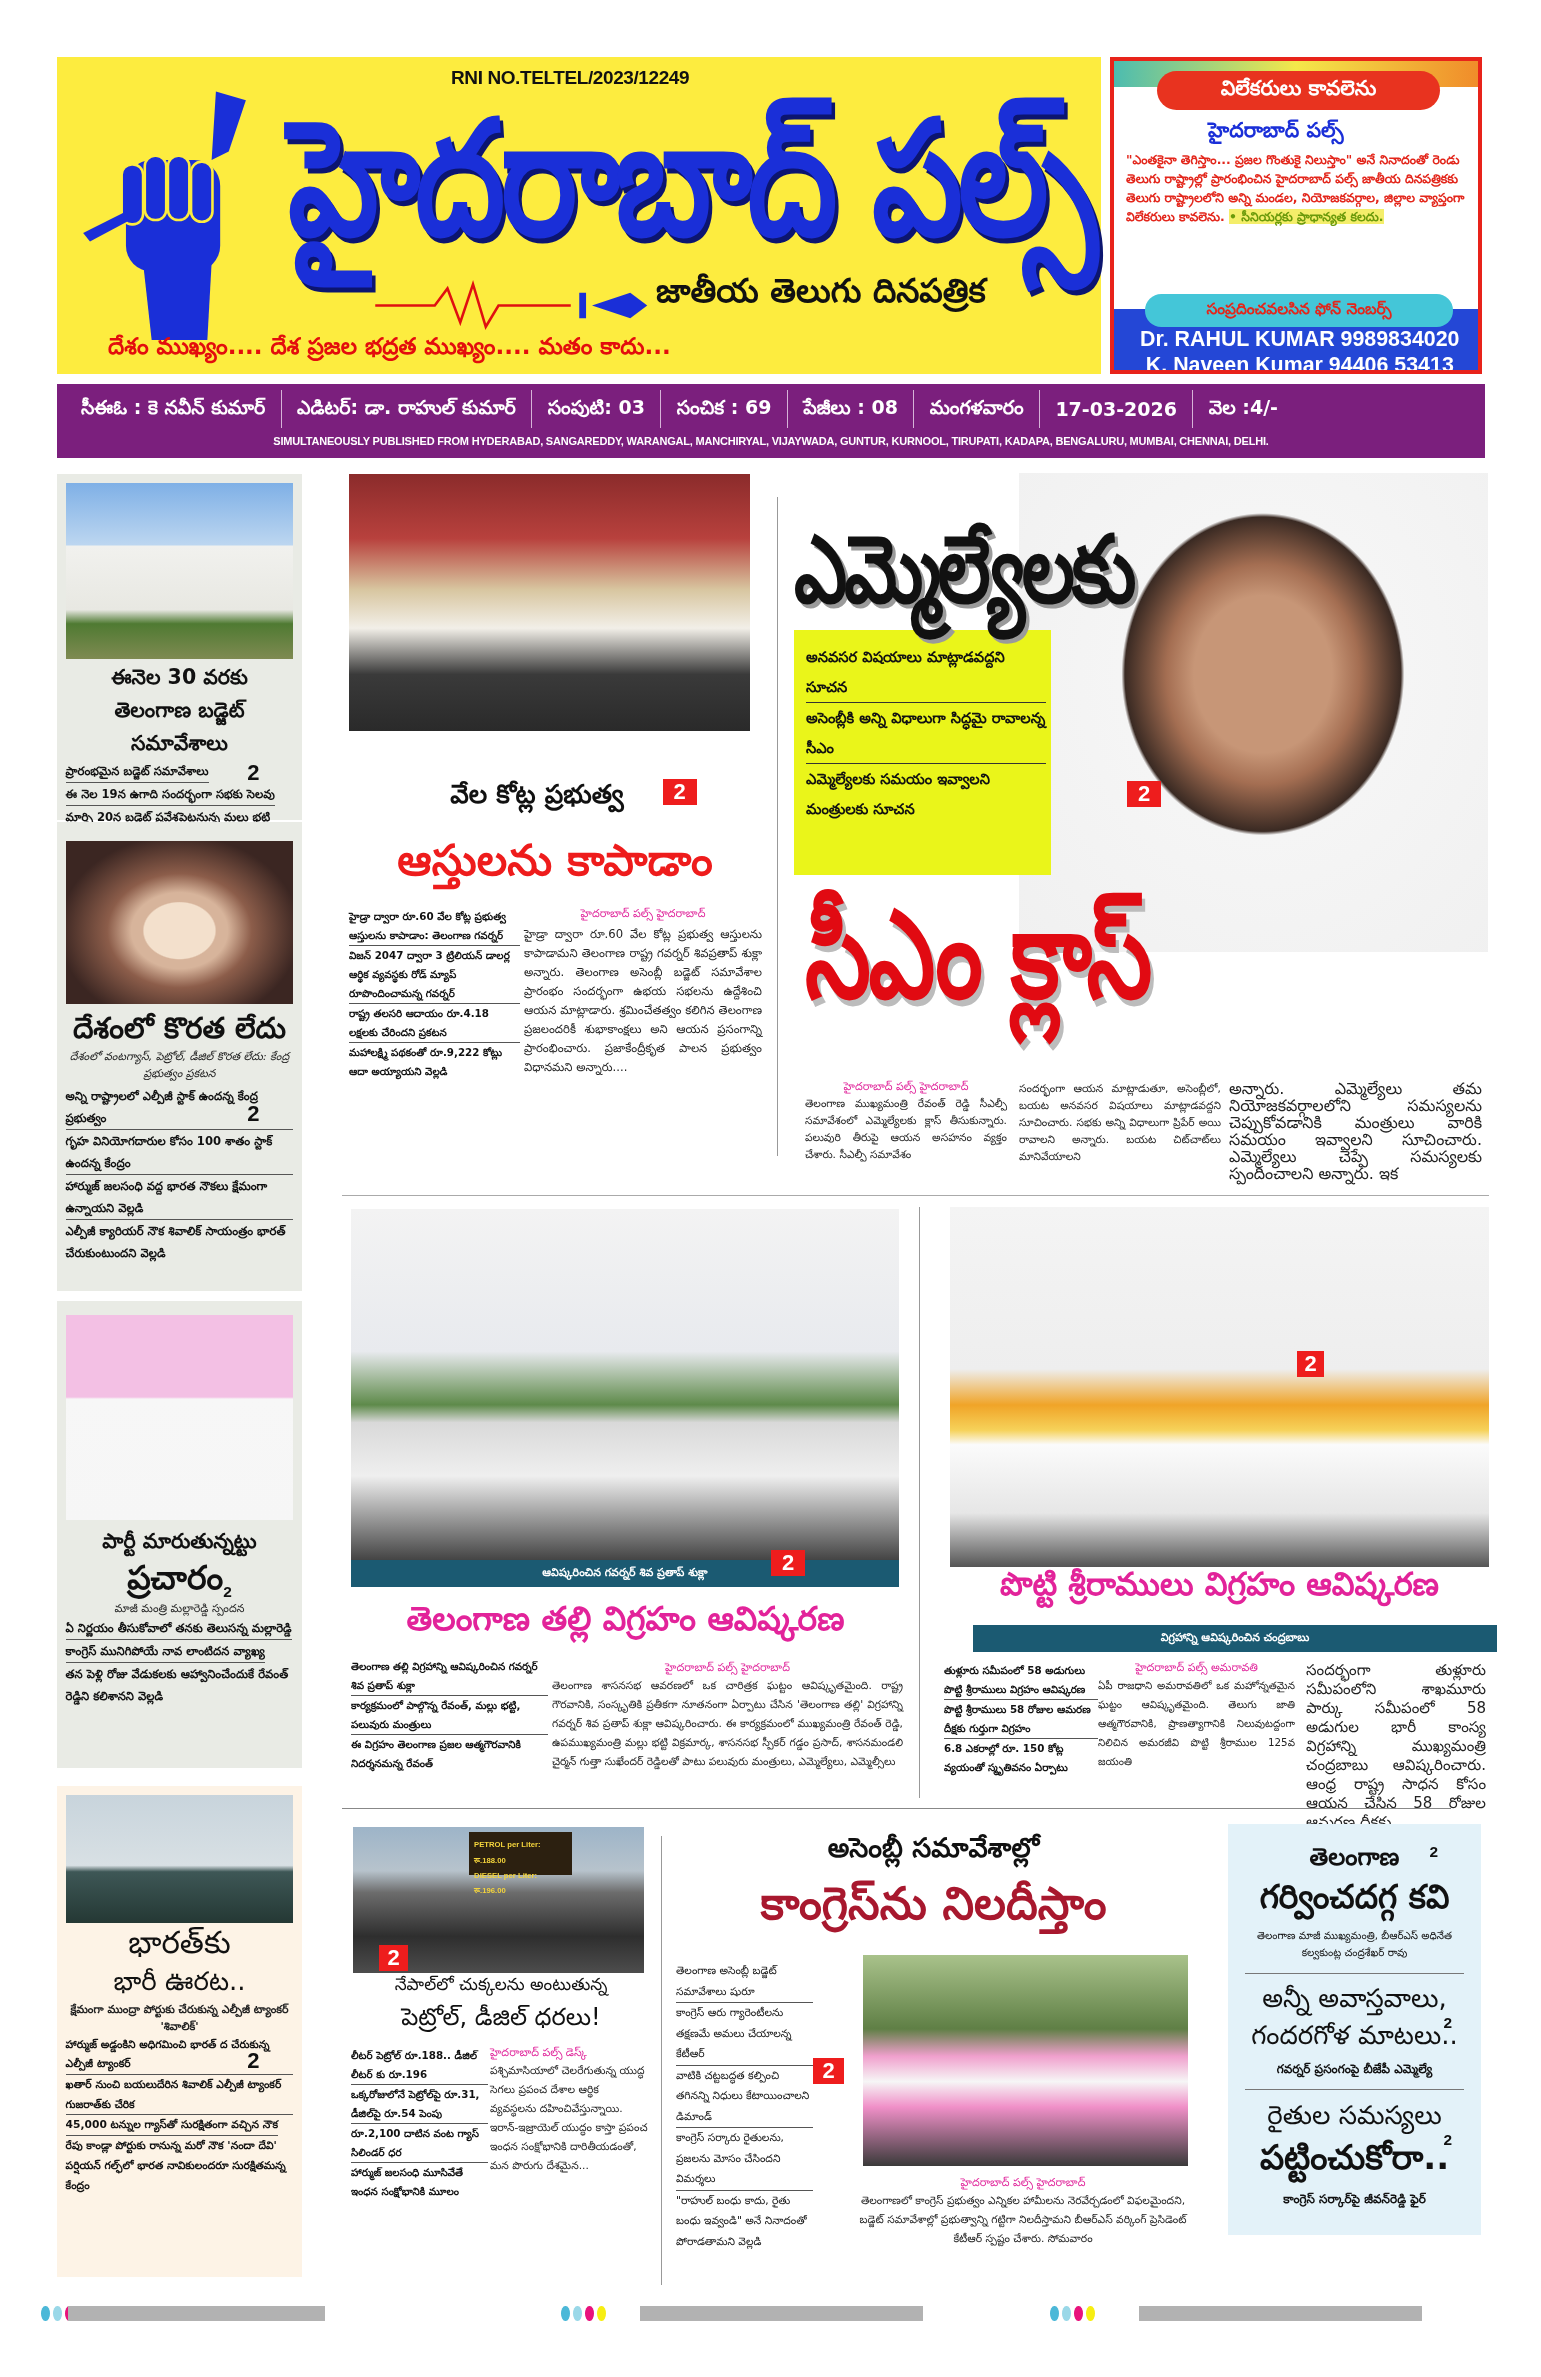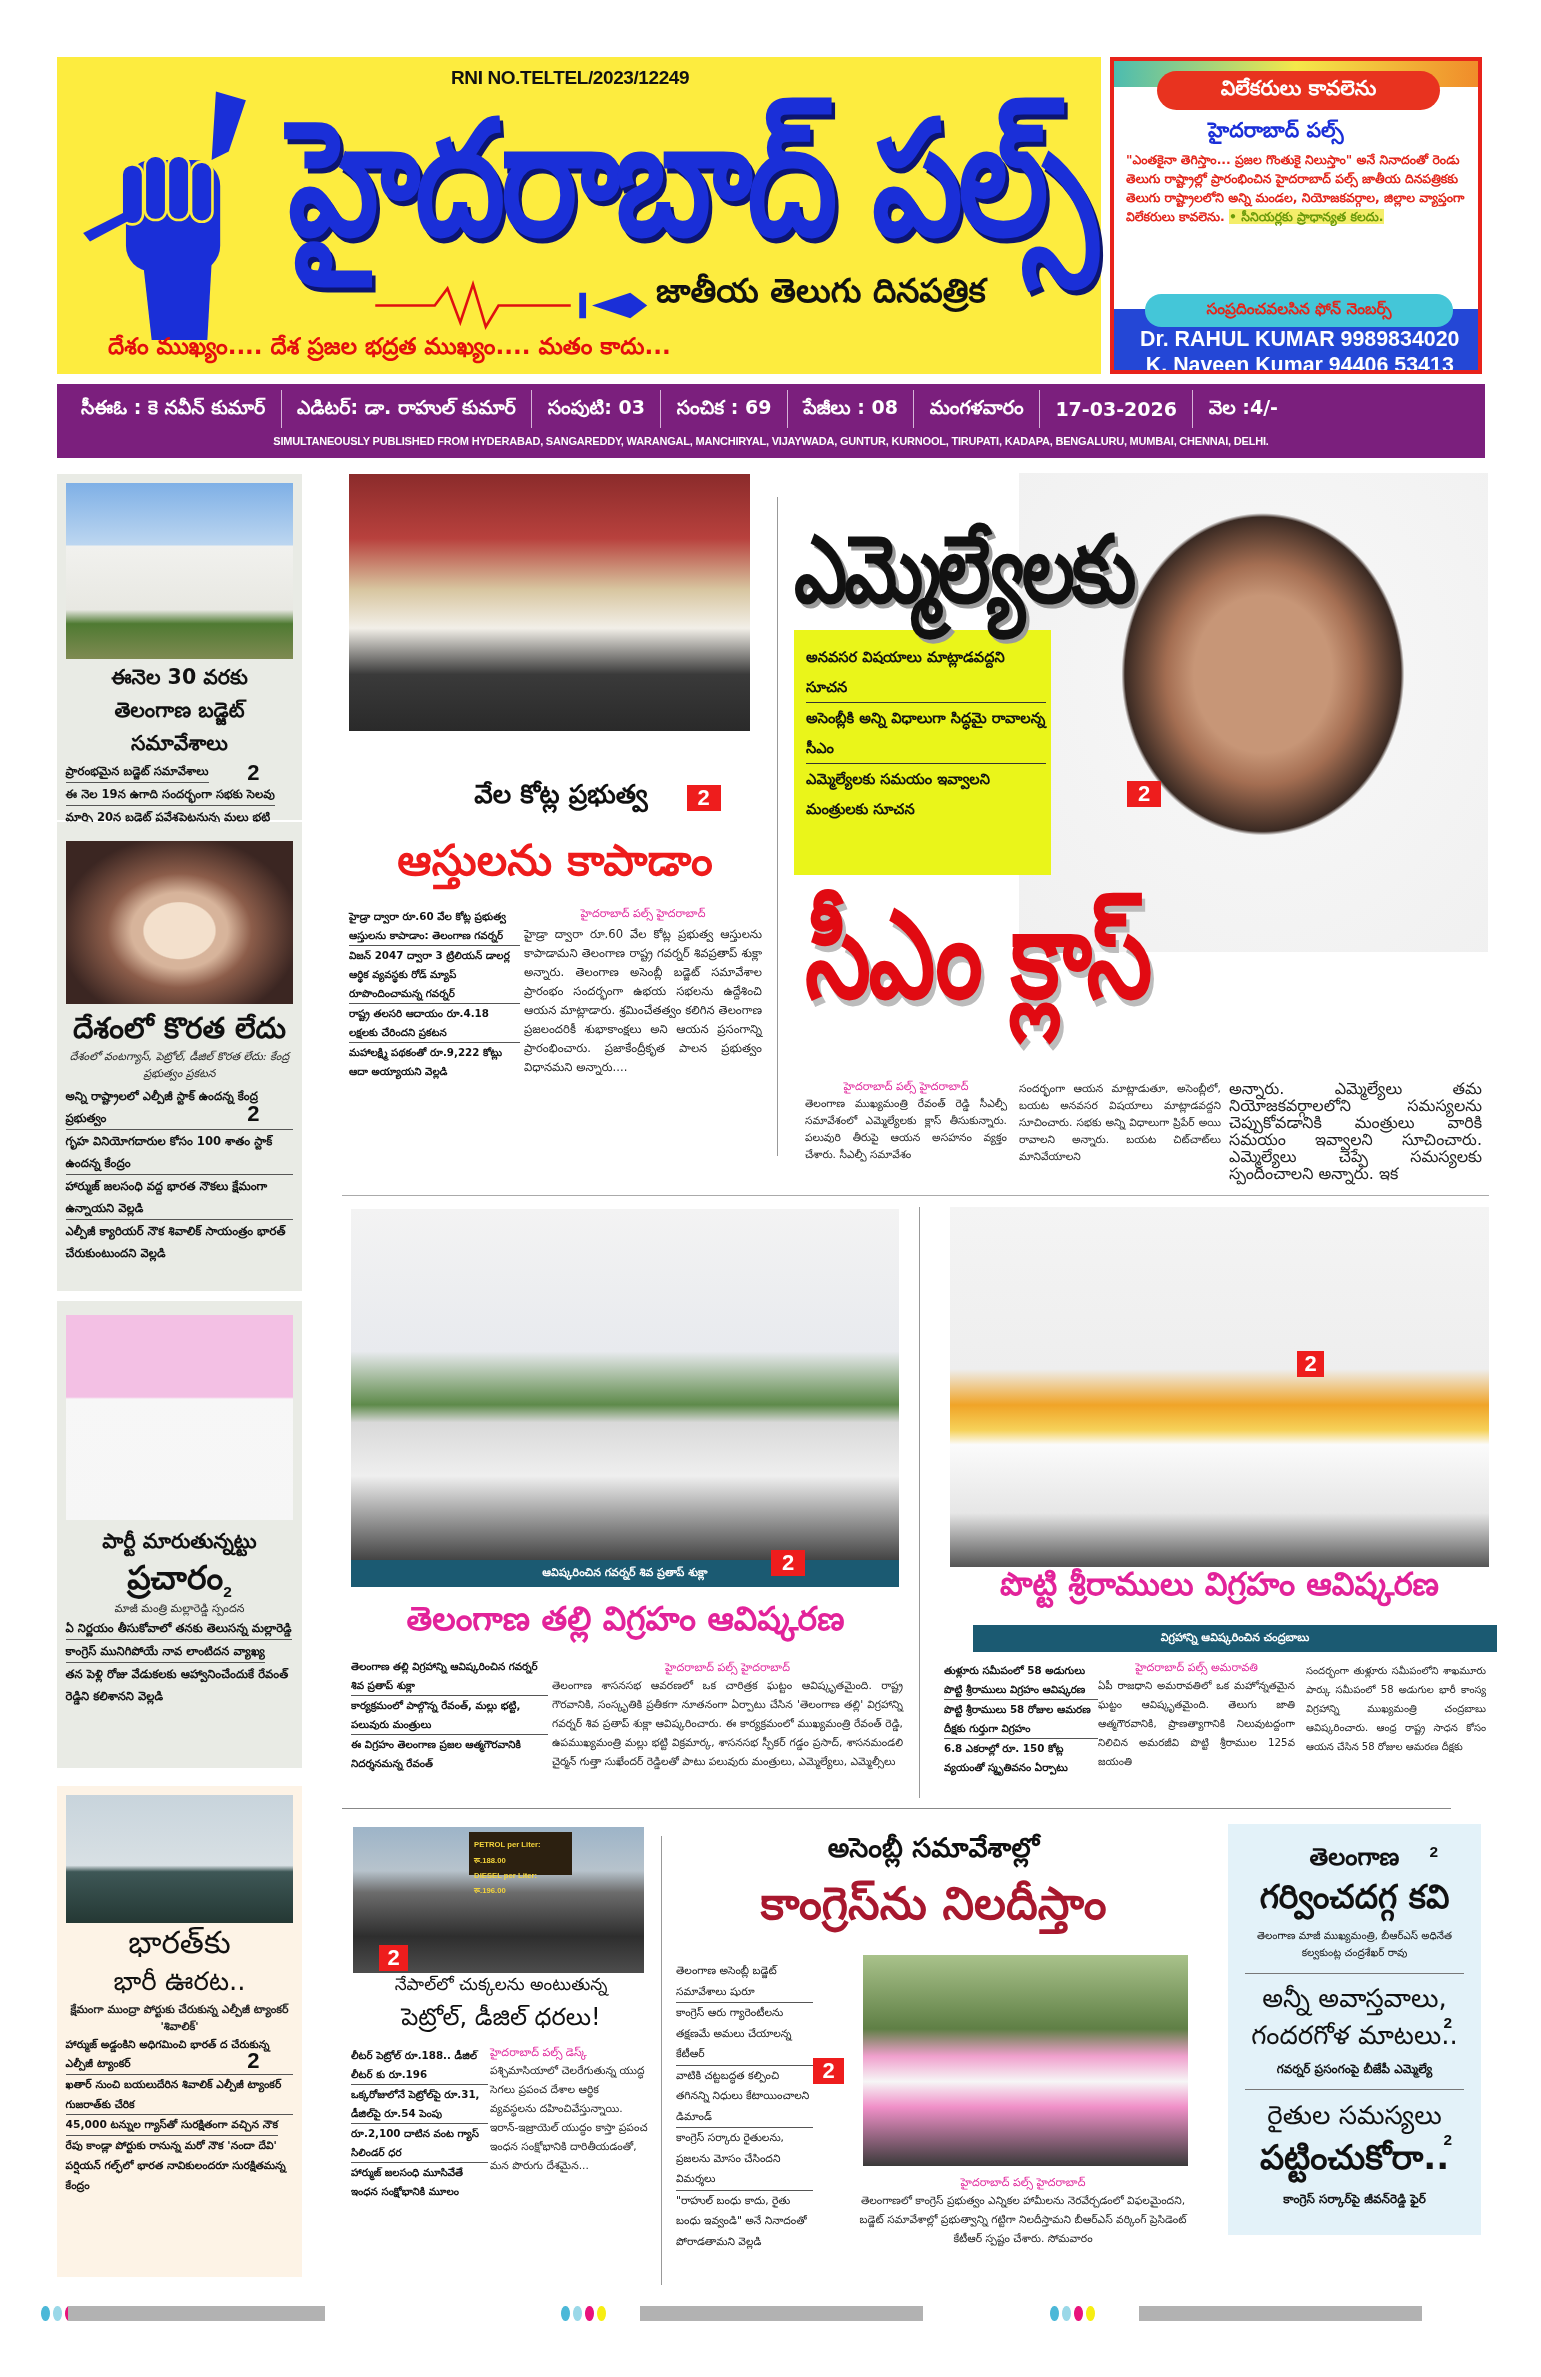--- a/index.html
+++ b/index.html
@@ -169,21 +169,21 @@
     <span class="badge2" style="position:absolute;right:34px;top:13.7px">2</span>
     <div class="b">హార్ముజ్ అడ్డంకిని అధిగమించి భారత్ ద చేరుకున్న ఎల్పీజీ ట్యాంకర్</div>
     <div class="b">ఖతార్ నుంచి బయలుదేరిన శివాలిక్ ఎల్పీజీ ట్యాంకర్ గుజరాత్‌కు చేరిక</div>
     <div class="b">45,000 టన్నుల గ్యాస్‌తో సురక్షితంగా వచ్చిన నౌక</div>
     <div>రేపు కాండ్లా పోర్టుకు రానున్న మరో నౌక 'నందా దేవి'</div>
     <div>పర్షియన్ గల్ఫ్‌లో భారత నావికులందరూ సురక్షితమన్న కేంద్రం</div>
   </div>
 </div>
 
 <div id="assembly-photo" class="abs"></div>
-<div class="abs" style="left:392px;top:779px;width:411px;display:flex;align-items:center;justify-content:center;gap:39px">
+<div class="abs" style="left:368px;top:779px;width:411px;display:flex;justify-content:center;gap:39px">
   <span style="font:bold 26px 'DejaVu Sans',sans-serif">వేల కోట్ల ప్రభుత్వ</span>
   <span class="redbadge">2</span>
 </div>
 <div class="abs" style="left:358px;top:835px;width:394px;text-align:center;font:bold 43px 'DejaVu Sans',sans-serif;color:#ee1c1c">ఆస్తులను కాపాడాం</div>
 <div class="abs bul" style="left:349px;top:907px;width:171px;font-size:10.3px;line-height:19px">
   <div class="b">హైడ్రా ద్వారా రూ.60 వేల కోట్ల ప్రభుత్వ ఆస్తులను కాపాడాం: తెలంగాణ గవర్నర్</div>
   <div class="b">విజన్ 2047 ద్వారా 3 ట్రిలియన్ డాలర్ల ఆర్థిక వ్యవస్థకు రోడ్ మ్యాప్ రూపొందించామన్న గవర్నర్</div>
   <div class="b">రాష్ట్ర తలసరి ఆదాయం రూ.4.18 లక్షలకు చేరిందని ప్రకటన</div>
   <div>మహాలక్ష్మి పథకంతో రూ.9,222 కోట్లు ఆదా అయ్యాయని వెల్లడి</div>
 </div>
@@ -238,21 +238,21 @@
 </div>
 <div class="abs bul" style="left:944px;top:1661px;width:154px;font-size:10.3px;line-height:19px">
   <div class="b">తుళ్లూరు సమీపంలో 58 అడుగులు పొట్టి శ్రీరాములు విగ్రహం ఆవిష్కరణ</div>
   <div class="b">పొట్టి శ్రీరాములు 58 రోజుల ఆమరణ దీక్షకు గుర్తుగా విగ్రహం</div>
   <div>6.8 ఎకరాల్లో రూ. 150 కోట్ల వ్యయంతో స్మృతివనం ఏర్పాటు</div>
 </div>
 <div class="abs" style="left:1098px;top:1661px;width:197px">
   <div class="pink-cred">హైదరాబాద్ పల్స్ అమరావతి</div>
   <div class="body-txt" style="font-size:10.3px;line-height:19px">ఏపీ రాజధాని అమరావతిలో ఒక మహోన్నతమైన ఘట్టం ఆవిష్కృతమైంది. తెలుగు జాతి ఆత్మగౌరవానికి, ప్రాణత్యాగానికి నిలువుటద్దంగా నిలిచిన అమరజీవి పొట్టి శ్రీరాముల 125వ జయంతి</div>
 </div>
-<div class="abs body-txt" style="left:1306px;top:1661px;width:180px;font-size:10px;line-height:19px">సందర్భంగా తుళ్లూరు సమీపంలోని శాఖమూరు పార్కు సమీపంలో 58 అడుగుల భారీ కాంస్య విగ్రహాన్ని ముఖ్యమంత్రి చంద్రబాబు ఆవిష్కరించారు. ఆంధ్ర రాష్ట్ర సాధన కోసం ఆయన చేసిన 58 రోజుల ఆమరణ దీక్షకు</div>
+<div class="abs body-txt" style="left:1306px;top:1661px;width:180px;font-size:15px;line-height:19px">సందర్భంగా తుళ్లూరు సమీపంలోని శాఖమూరు పార్కు సమీపంలో 58 అడుగుల భారీ కాంస్య విగ్రహాన్ని ముఖ్యమంత్రి చంద్రబాబు ఆవిష్కరించారు. ఆంధ్ర రాష్ట్ర సాధన కోసం ఆయన చేసిన 58 రోజుల ఆమరణ దీక్షకు</div>
 
 <div class="divider-h" style="left:342px;top:1808px;width:1109px;height:0.9px;background:#888"></div>
 
 <div id="nepal-photo" class="abs">
   <div class="abs" style="left:116px;top:5.1px;width:103px;height:43px;background:#2c2010;color:#f4d43c;font:bold 7.7px 'Liberation Sans',sans-serif;padding:5.1px;line-height:15.4px">
     <div>PETROL per Liter: रू.188.00</div>
     <div>DIESEL per Liter: रू.196.00</div>
   </div>
   <span class="abs redbadge" style="left:26px;top:118px;width:29px">2</span>
 </div>

